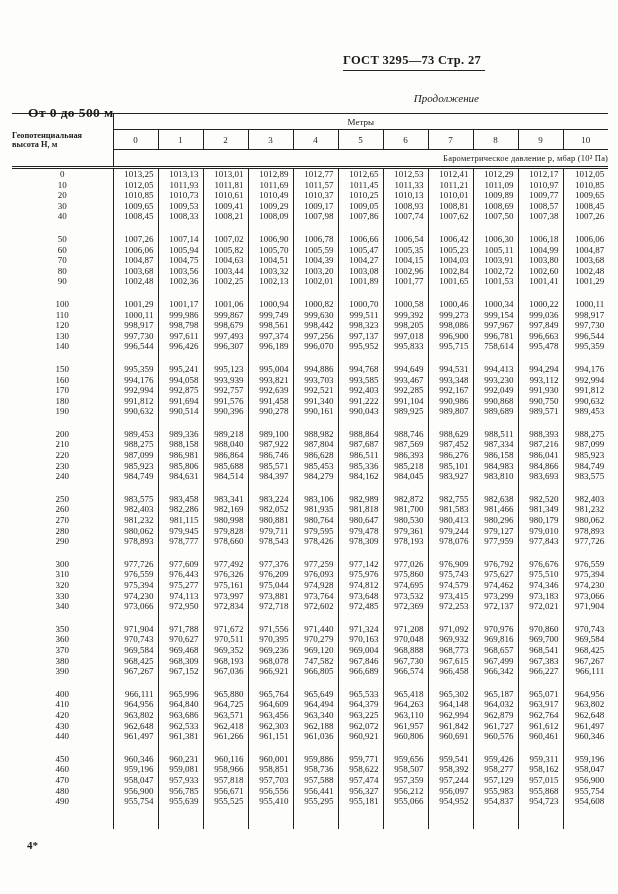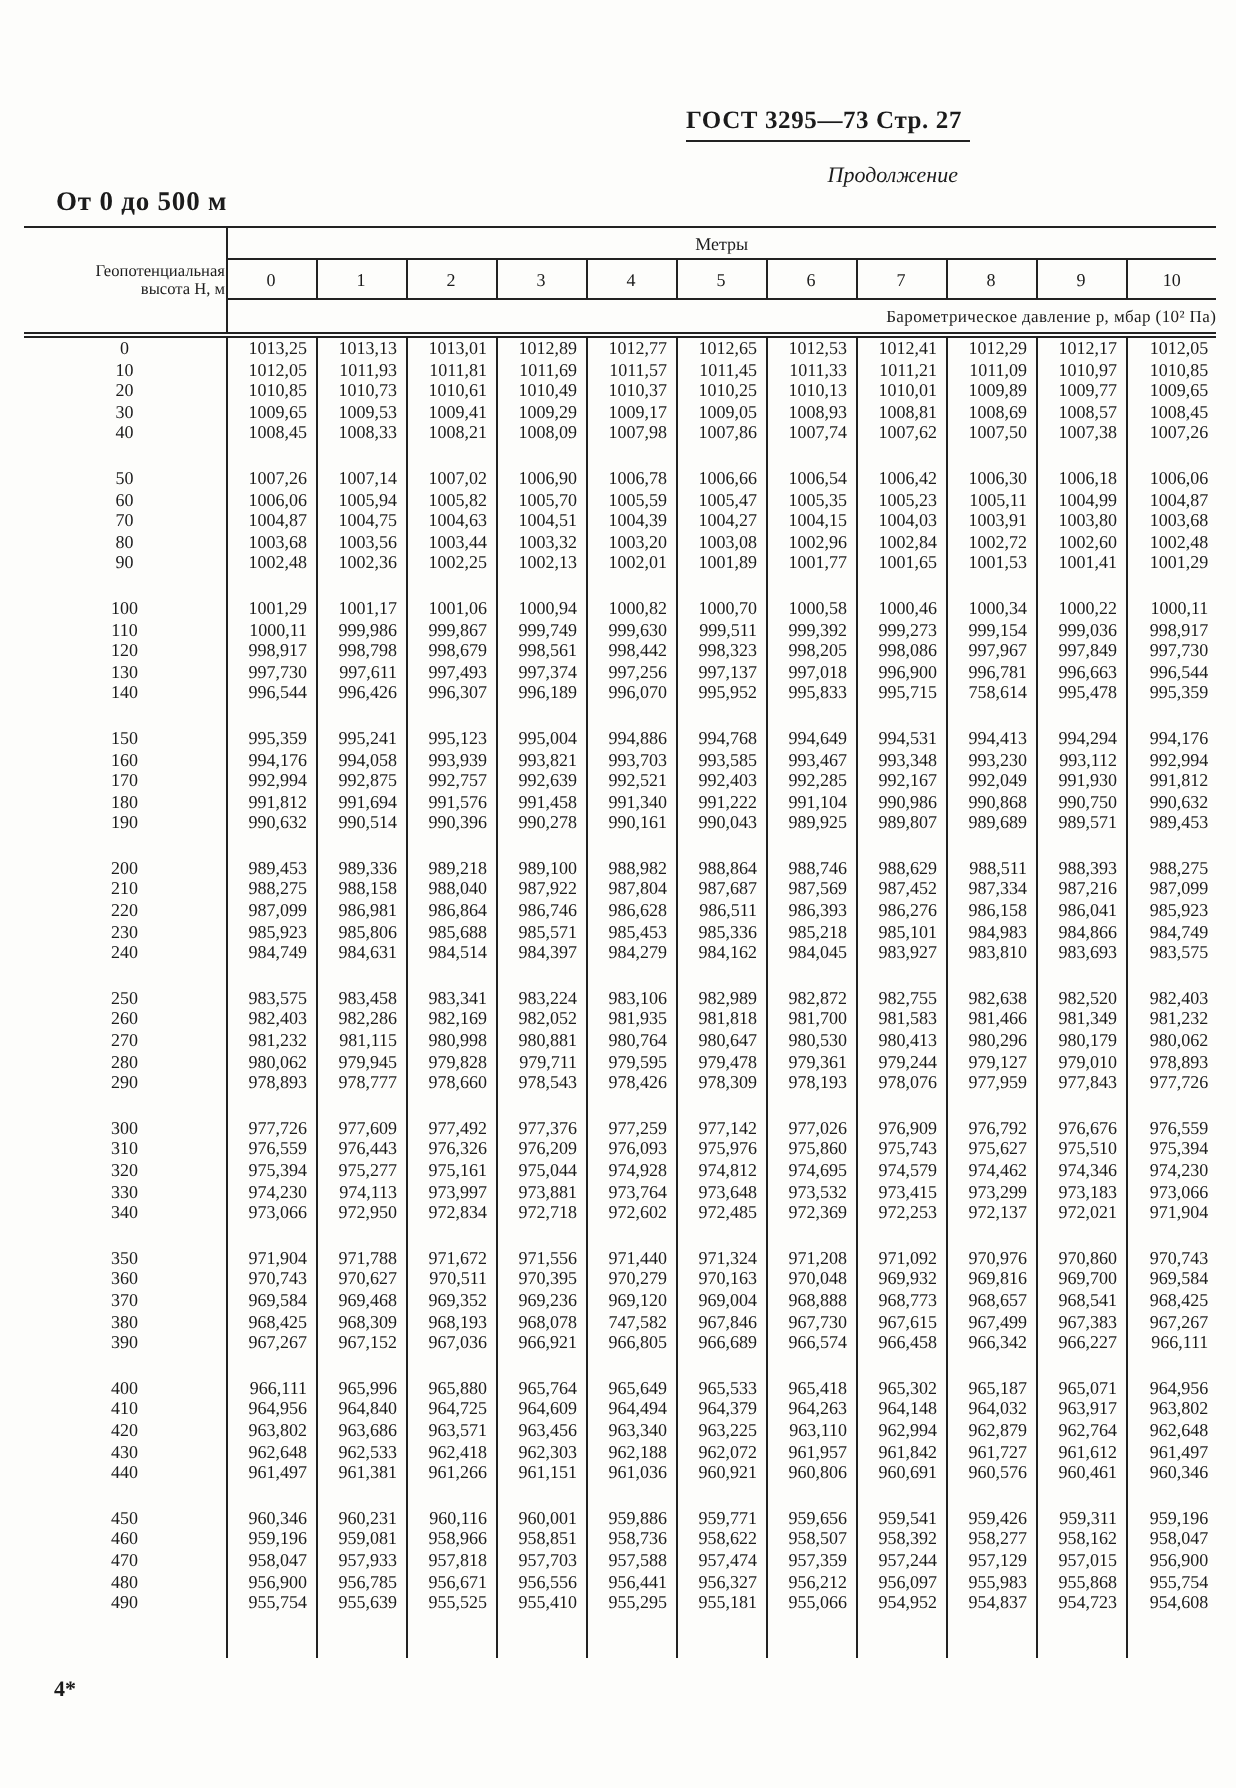--- a/index.html
+++ b/index.html
@@ -15,25 +15,25 @@
   .gost-header{
     position:absolute;top:53px;right:10px;
     font-weight:bold;font-size:12.5px;letter-spacing:.3px;
     white-space:nowrap;
   }
   .gost-rule{
     position:absolute;top:70px;right:6px;width:142px;
     border-top:1.5px solid #222;height:0;
   }
   .continuation{
-    position:absolute;top:82px;right:12px;
+    position:absolute;top:92px;right:12px;
     font-style:italic;font-size:11px;
   }
   .range-title{
-    position:absolute;top:93px;left:28px;
+    position:absolute;top:105px;left:28px;
     font-weight:bold;font-size:13.5px;letter-spacing:.4px;
     white-space:nowrap;
   }
   .footer-mark{
     position:absolute;top:839px;left:27px;
     font-weight:bold;font-size:11px;
   }
 
   table.press{
     position:absolute;top:113px;left:12px;
@@ -43,21 +43,21 @@
     font-size:9px;
   }
   table.press col.hcol{width:101px;}
   table.press col.dcol{width:45px;}
 
   th,td{padding:0;font-weight:normal;vertical-align:middle;}
 
   th.corner{
     border-right:1px solid #222;
     border-bottom:3px double #222;
-    font-size:8.3px;line-height:9.5px;text-align:right;
+    font-size:8.3px;line-height:9.5px;text-align:left;font-weight:bold;
   }
   th.meters{
     border-bottom:1px solid #222;
     font-size:9px;height:15px;text-align:center;margin-left:48px;
   }
   th.colnum{
     border-left:1px solid #222;
     border-bottom:1px solid #222;
     height:19px;text-align:center;font-size:9px;
   }

